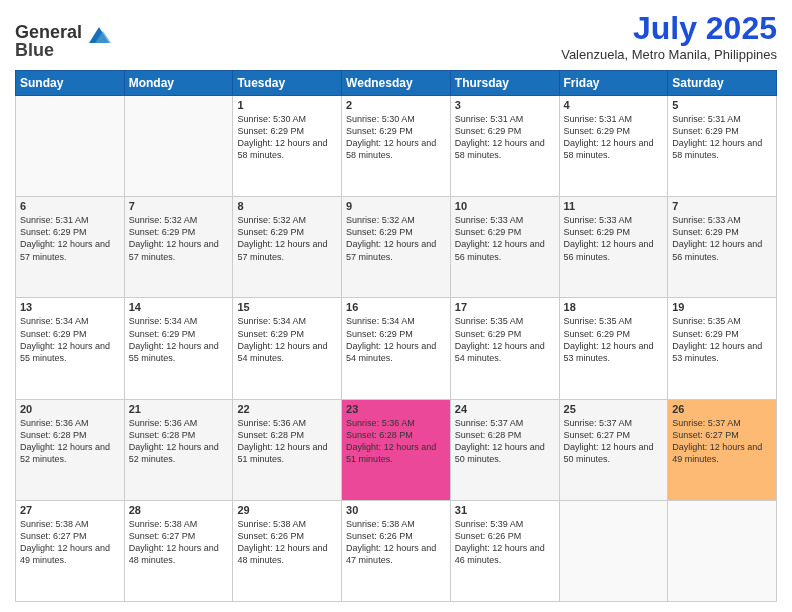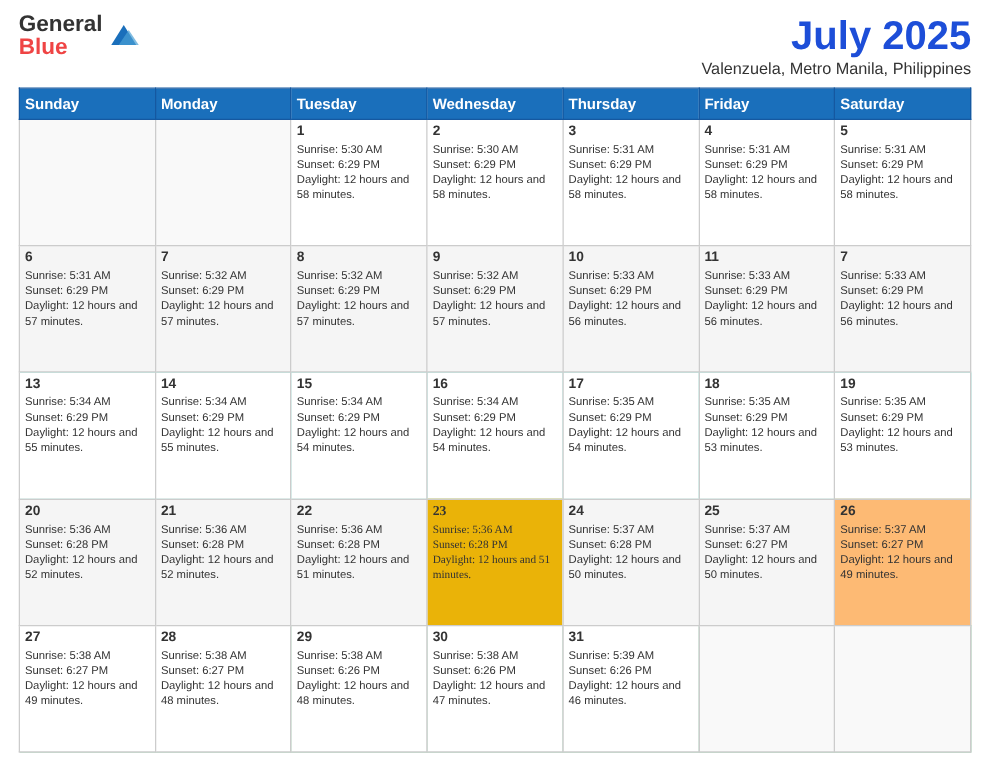--- a/index.html
+++ b/index.html
@@ -24,30 +24,31 @@
       margin-bottom: 8px;
     }
     .logo {
       display: flex;
       align-items: center;
     }
     .logo-text {
       display: flex;
       flex-direction: column;
       line-height: 1;
+      margin-top: 13px;
     }
     .logo-general {
       font-size: 18px;
       font-weight: bold;
       color: #333;
     }
     .logo-blue {
       font-size: 18px;
       font-weight: bold;
-      color: #ef4444;
+      color: #404040;
     }
     .logo-icon {
       width: 28px;
       height: 28px;
       margin-left: 3px;
     }
     .title-section {
       text-align: right;
     }
     .month-title {
@@ -266,21 +267,21 @@
             <div class="day-info" style="white-space: pre-line;">Sunrise: 5:36 AM
 Sunset: 6:28 PM
 Daylight: 12 hours and 52 minutes.</div>
           </td>
           <td style="background: rgb(245, 245, 245);">
             <div class="day-number">22</div>
             <div class="day-info" style="white-space: pre-line;">Sunrise: 5:36 AM
 Sunset: 6:28 PM
 Daylight: 12 hours and 51 minutes.</div>
           </td>
-          <td style="background: #eab308; font-family: Liberation Serif, serif;">
+          <td style="background: #ec4899;">
             <div class="day-number">23</div>
             <div class="day-info" style="white-space: pre-line;">Sunrise: 5:36 AM
 Sunset: 6:28 PM
 Daylight: 12 hours and 51 minutes.</div>
           </td>
           <td style="background: rgb(245, 245, 245);">
             <div class="day-number">24</div>
             <div class="day-info" style="white-space: pre-line;">Sunrise: 5:37 AM
 Sunset: 6:28 PM
 Daylight: 12 hours and 50 minutes.</div>

